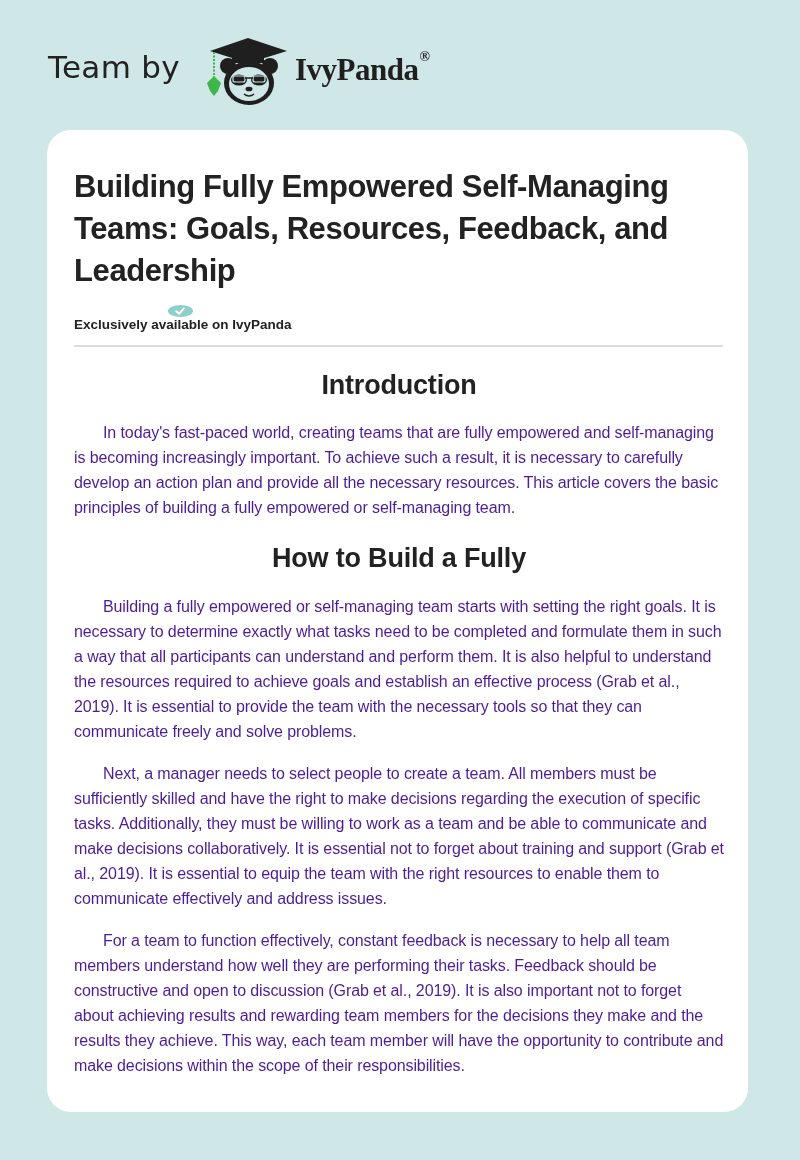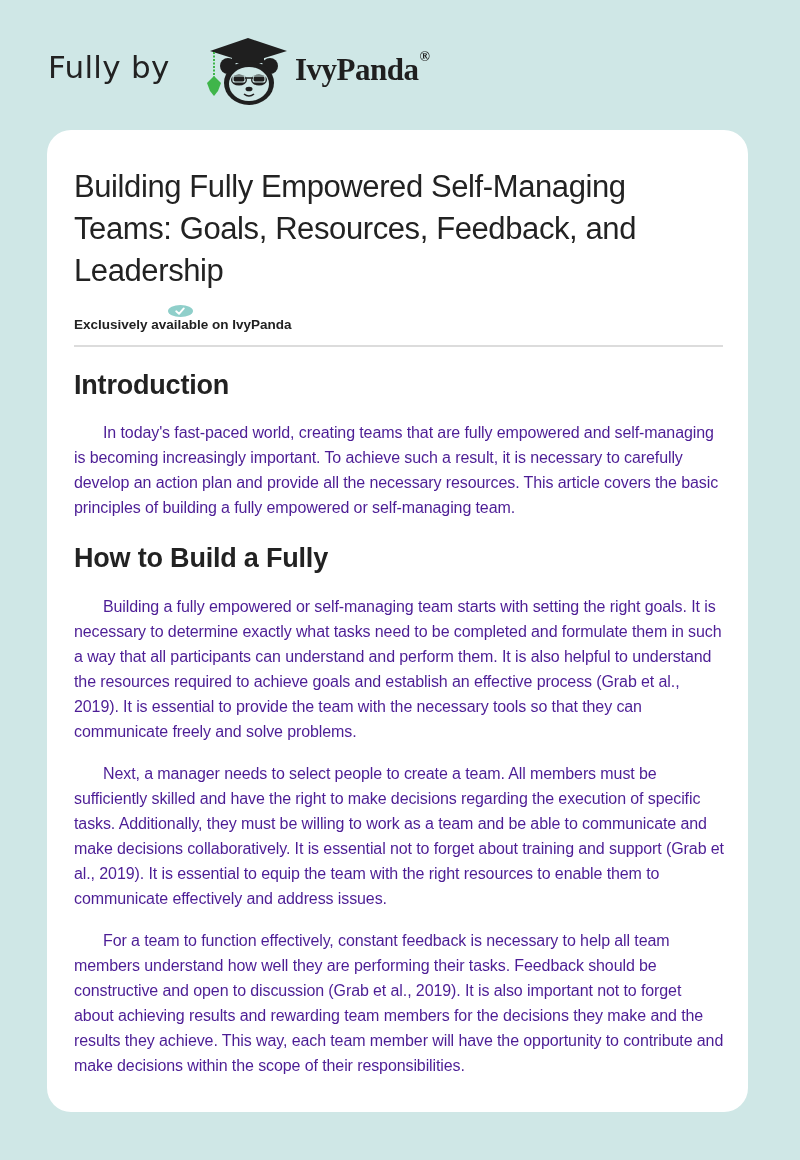--- a/index.html
+++ b/index.html
@@ -53,21 +53,21 @@
       left: 47px; top: 130px;
       width: 701px; height: 982px;
       background: #ffffff;
       border-radius: 24px;
     }
     .title {
       position: absolute;
       left: 27px; top: 36px;
       width: 650px;
       font-family: "Liberation Sans", sans-serif;
-      font-weight: normal;
+      font-weight: bold;
       font-size: 31px;
       line-height: 42px;
       color: #222;
       letter-spacing: -0.4px;
     }
     .exclusive {
       position: absolute;
       left: 27px; top: 175px;
       height: 26px;
       display: flex;
@@ -98,38 +98,39 @@
       position: absolute;
       left: 27px; top: 236px;
       width: 650px;
     }
     .section-heading {
       font-weight: bold;
       font-size: 27px;
       line-height: 38px;
       color: #222;
       letter-spacing: -0.2px;
+      text-align: center;
     }
     .para {
       font-size: 16px;
       line-height: 25px;
       color: #4c1d95;
       text-indent: 29px;
       letter-spacing: -0.1px;
     }
     .h-intro { margin-bottom: 16px; }
     .p-intro { margin-bottom: 19px; }
     .h-build { margin-bottom: 17px; }
     .p-gap { margin-bottom: 17px; }
   </style>
 </head>
 <body>
 
 <div class="header">
-  <span class="essay-by">Fully by</span>
+  <span class="essay-by">Team by</span>
 
   <svg class="logo-icon" viewBox="0 0 90 72">
 
     <polygon points="8,15 46,2 85,15 46,27" fill="#1f1f1f"></polygon>
     <rect x="30" y="17" width="32" height="10" fill="#1f1f1f"></rect>
 
     <line x1="12" y1="16" x2="12" y2="46" stroke="#3fb54a" stroke-width="2" stroke-dasharray="2,1.5"></line>
     <path d="M5,47 L12,40 L19,47 L16,55 L12,60 L8,55 Z" fill="#3fb54a"></path>
 
     <circle cx="26" cy="30" r="8" fill="#1f1f1f"></circle>

